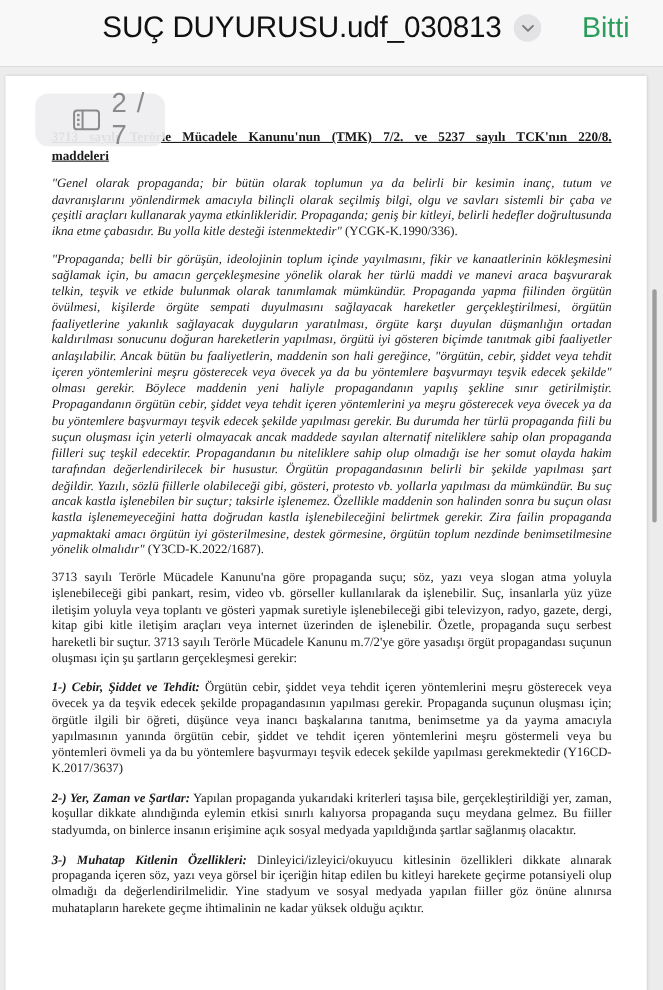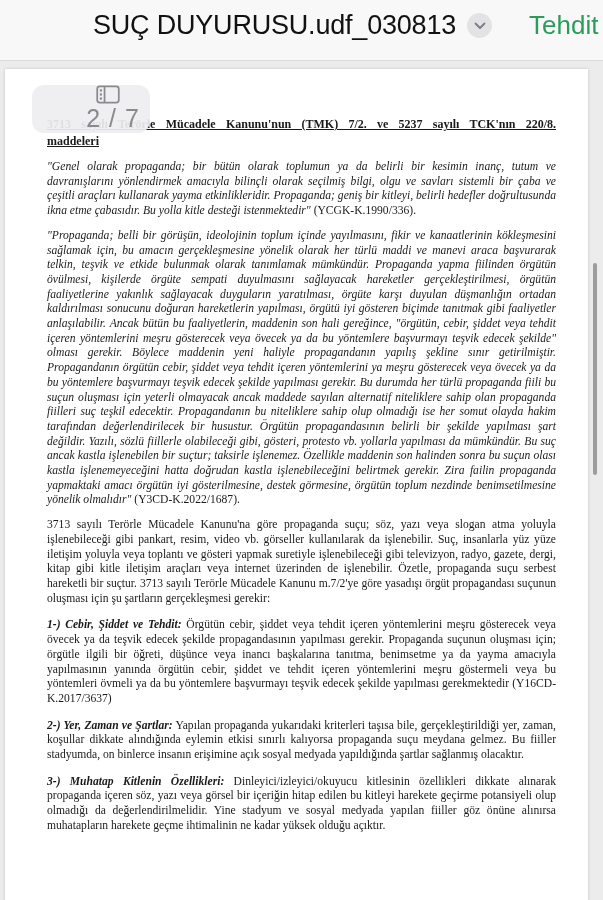--- a/index.html
+++ b/index.html
@@ -55,38 +55,37 @@
   .b { font-weight:bold;font-style:italic; }
   .scrollbar {
     position:absolute; left:593px; top:202px; width:4px; height:212px;
     border-radius:2px; background:#9d9d9d; cursor:pointer;
   }
   .page-indicator {
     position:absolute; left:32px; top:85px; width:118px; height:48px;
     border-radius:12px; background:rgba(238,238,240,0.93);
     display:flex; align-items:center; padding-left:34px; box-sizing:border-box;
     cursor:pointer;
-    flex-direction:column;
   }
   .page-indicator .num {
     font-family:"Liberation Sans", sans-serif;
     font-size:25px; color:#8a8a8e; margin-left:10px; letter-spacing:1px;
   }
 </style>
 </head>
 <body>
 
 <div class="topbar">
   <div class="doc-title">SUÇ DUYURUSU.udf_030813</div>
   <div class="title-menu">
     <svg width="12" height="8" viewBox="0 0 12 8">
       <path d="M1.5 1.5 L6 6 L10.5 1.5" stroke="#7d7d82" stroke-width="1.8" fill="none" stroke-linecap="round" stroke-linejoin="round"></path>
     </svg>
   </div>
-  <div class="done-btn">Tehdit</div>
+  <div class="done-btn">Bitti</div>
 </div>
 
 <div class="viewer">
   <div class="page">
     <div class="content">
       <p class="heading">3713 sayılı Terörle Mücadele Kanunu'nun (TMK) 7/2. ve 5237 sayılı TCK'nın 220/8. maddeleri</p>
 
       <p><span class="ital">"Genel olarak propaganda; bir bütün olarak toplumun ya da belirli bir kesimin inanç, tutum ve davranışlarını yönlendirmek amacıyla bilinçli olarak seçilmiş bilgi, olgu ve savları sistemli bir çaba ve çeşitli araçları kullanarak yayma etkinlikleridir. Propaganda; geniş bir kitleyi, belirli hedefler doğrultusunda ikna etme çabasıdır. Bu yolla kitle desteği istenmektedir"</span><span> (YCGK-K.1990/336).</span></p>
 
       <p><span class="ital">"Propaganda; belli bir görüşün, ideolojinin toplum içinde yayılmasını, fikir ve kanaatlerinin kökleşmesini sağlamak için, bu amacın gerçekleşmesine yönelik olarak her türlü maddi ve manevi araca başvurarak telkin, teşvik ve etkide bulunmak olarak tanımlamak mümkündür. Propaganda yapma fiilinden örgütün övülmesi, kişilerde örgüte sempati duyulmasını sağlayacak hareketler gerçekleştirilmesi, örgütün faaliyetlerine yakınlık sağlayacak duyguların yaratılması, örgüte karşı duyulan düşmanlığın ortadan kaldırılması sonucunu doğuran hareketlerin yapılması, örgütü iyi gösteren biçimde tanıtmak gibi faaliyetler anlaşılabilir. Ancak bütün bu faaliyetlerin, maddenin son hali gereğince, "örgütün, cebir, şiddet veya tehdit içeren yöntemlerini meşru gösterecek veya övecek ya da bu yöntemlere başvurmayı teşvik edecek şekilde" olması gerekir. Böylece maddenin yeni haliyle propagandanın yapılış şekline sınır getirilmiştir. Propagandanın örgütün cebir, şiddet veya tehdit içeren yöntemlerini ya meşru gösterecek veya övecek ya da bu yöntemlere başvurmayı teşvik edecek şekilde yapılması gerekir. Bu durumda her türlü propaganda fiili bu suçun oluşması için yeterli olmayacak ancak maddede sayılan alternatif niteliklere sahip olan propaganda fiilleri suç teşkil edecektir. Propagandanın bu niteliklere sahip olup olmadığı ise her somut olayda hakim tarafından değerlendirilecek bir husustur. Örgütün propagandasının belirli bir şekilde yapılması şart değildir. Yazılı, sözlü fiillerle olabileceği gibi, gösteri, protesto vb. yollarla yapılması da mümkündür. Bu suç ancak kastla işlenebilen bir suçtur; taksirle işlenemez. Özellikle maddenin son halinden sonra bu suçun olası kastla işlenemeyeceğini hatta doğrudan kastla işlenebileceğini belirtmek gerekir. Zira failin propaganda yapmaktaki amacı örgütün iyi gösterilmesine, destek görmesine, örgütün toplum nezdinde benimsetilmesine yönelik olmalıdır"</span><span> (Y3CD-K.2022/1687).</span></p>

